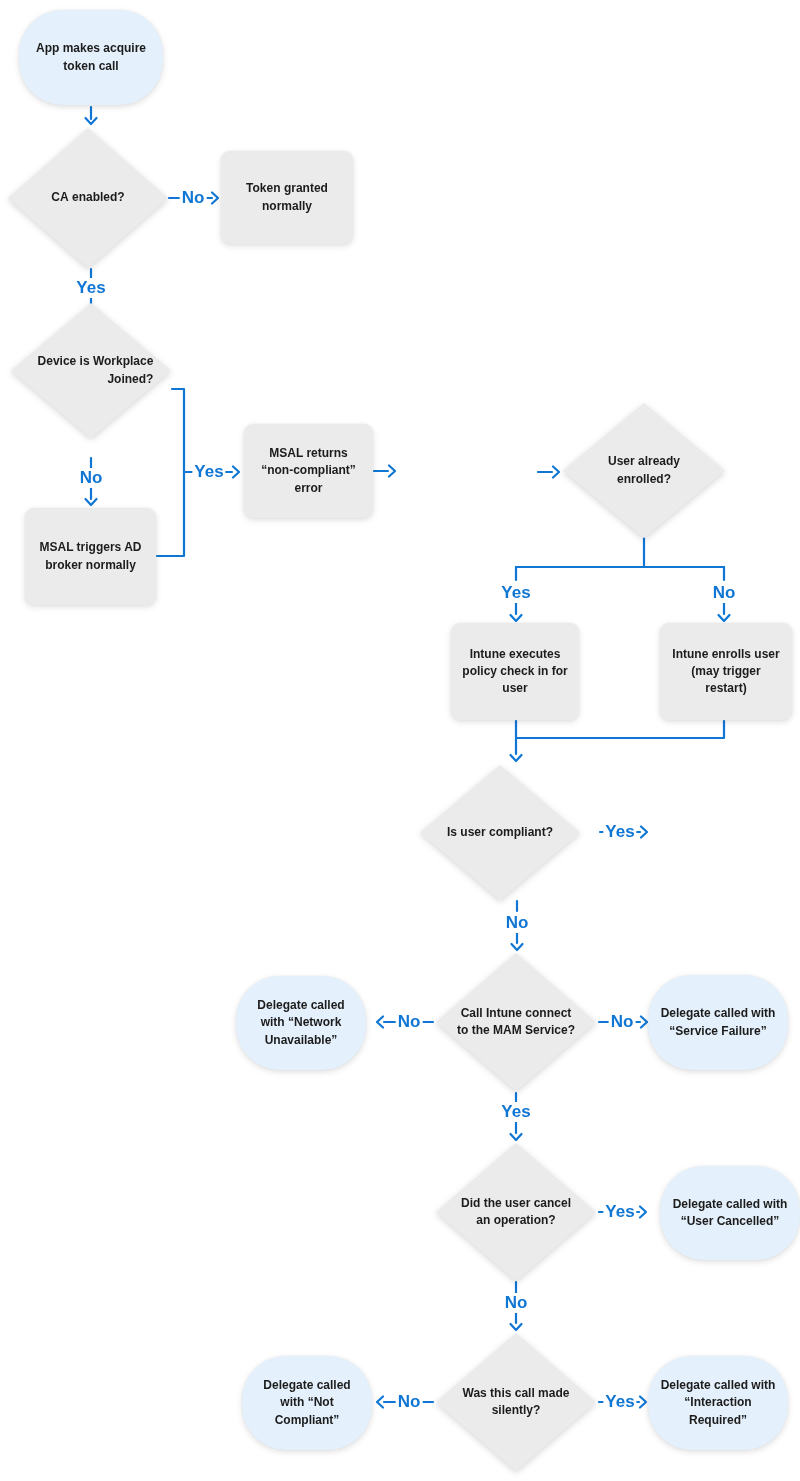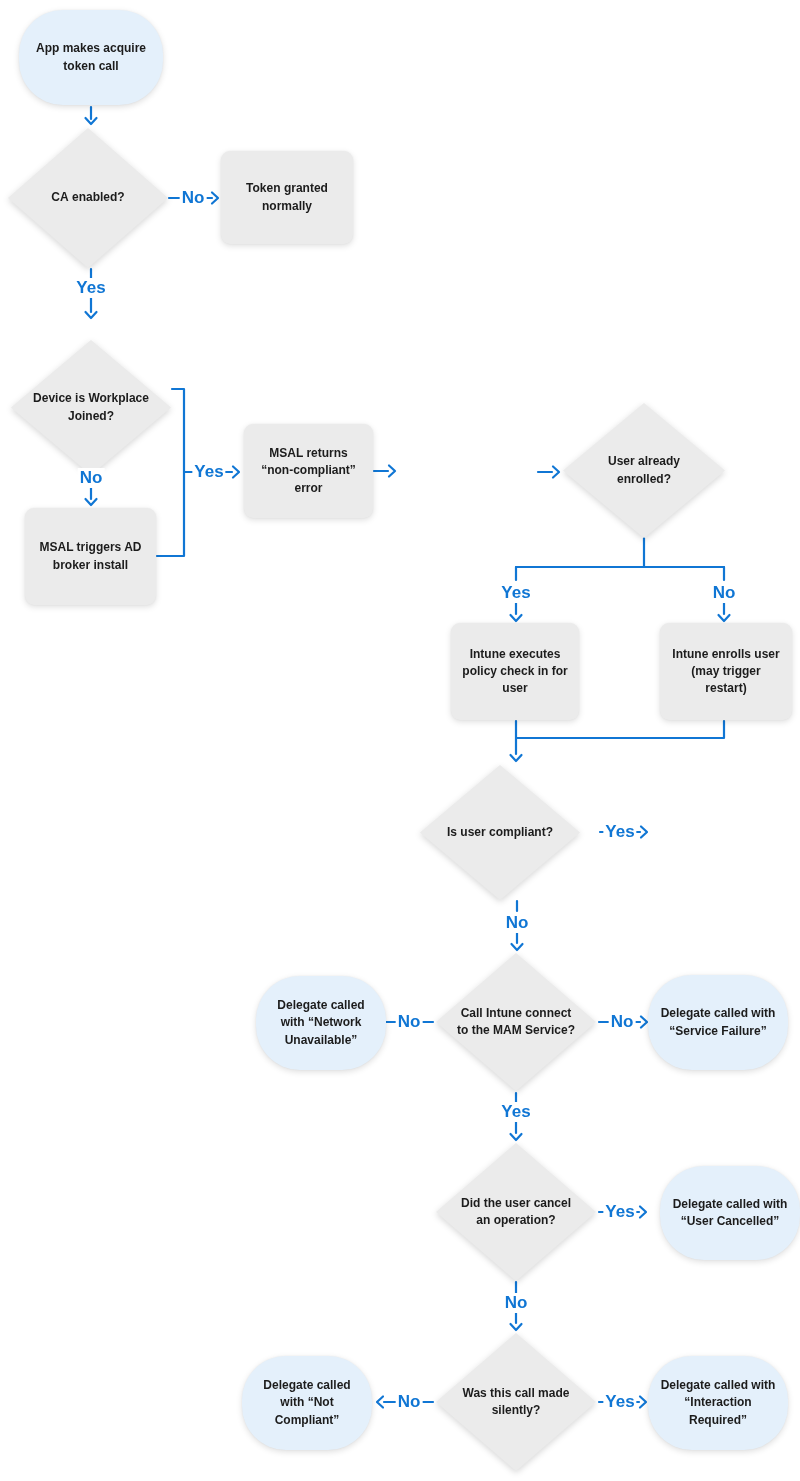--- a/index.html
+++ b/index.html
@@ -78,27 +78,27 @@
 
   <div class="node decision" style="left:8px;top:128px;width:160px;height:140px;">
     <div class="diamond"></div>
     <span class="lbl"><span class="bold-lead">CA</span> <span>enabled?</span></span>
   </div>
 
   <div class="node process" style="left:221px;top:151px;width:132px;height:93px;">
     <span>Token granted normally</span>
   </div>
 
-  <div class="node decision" style="left:11px;top:340px;width:160px;height:135px;">
+  <div class="node decision" style="left:11px;top:303px;width:160px;height:135px;text-align:right;">
     <div class="diamond"></div>
     <span class="lbl">Device is Workplace Joined?</span>
   </div>
 
   <div class="node process" style="left:25px;top:508px;width:131px;height:97px;">
-    <span>MSAL triggers AD broker install</span>
+    <span>MSAL triggers AD broker normally</span>
   </div>
 
   <div class="node process" style="left:244px;top:424px;width:129px;height:94px;">
     <span>MSAL returns “non-compliant” error</span>
   </div>
 
 
   <div class="node decision" style="left:563px;top:403px;width:162px;height:135px;">
     <div class="diamond"></div>
     <span class="lbl">User already enrolled?</span>
@@ -116,21 +116,21 @@
     <div class="diamond"></div>
     <span class="lbl">Is user compliant?</span>
   </div>
 
 
   <div class="node decision" style="left:436px;top:953px;width:160px;height:138px;">
     <div class="diamond"></div>
     <span class="lbl">Call Intune connect to the MAM Service?</span>
   </div>
 
-  <div class="node terminator" style="left:256px;top:976px;width:130px;height:94px;align-items:center;">
+  <div class="node terminator" style="left:236px;top:976px;width:130px;height:94px;align-items:center;">
     <span>Delegate called with “Network Unavailable”</span>
   </div>
 
   <div class="node terminator" style="left:648px;top:975px;width:140px;height:95px;">
     <span>Delegate called with “Service Failure”</span>
   </div>
 
   <div class="node decision" style="left:436px;top:1143px;width:160px;height:138px;">
     <div class="diamond"></div>
     <span class="lbl">Did the user cancel an operation?</span>

